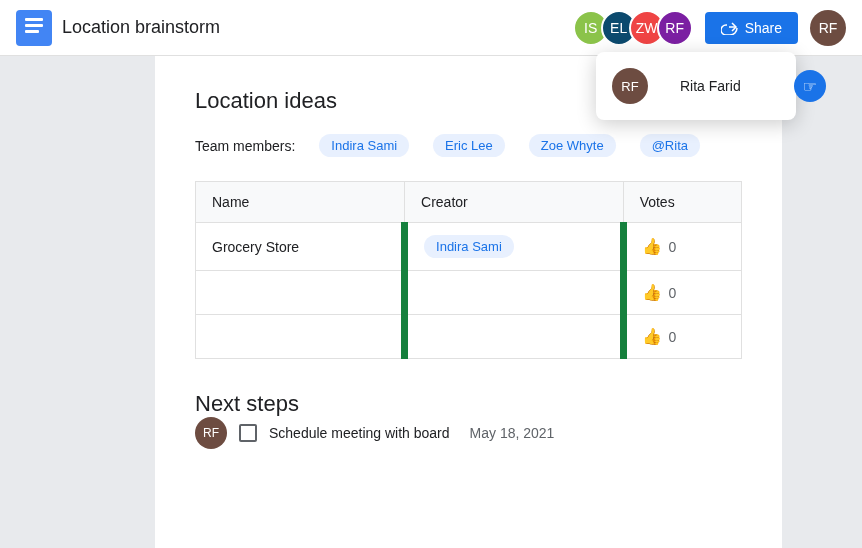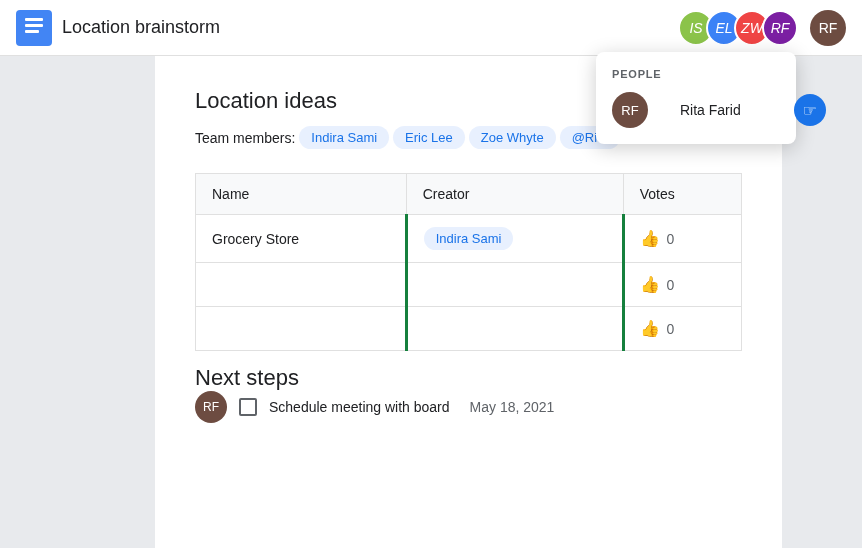--- a/index.html
+++ b/index.html
@@ -38,21 +38,20 @@
       font-weight: 400;
     }
     .header-right {
       display: flex;
       align-items: center;
       gap: 12px;
     }
     .avatar-group {
       display: flex;
       align-items: center;
-      font-style: italic;
     }
     .avatar {
       width: 36px;
       height: 36px;
       border-radius: 50%;
       border: 2px solid #fff;
       margin-left: -8px;
       overflow: hidden;
       display: flex;
       align-items: center;
@@ -118,27 +117,27 @@
     .right-sidebar {
       width: 80px;
       background: #e8eaed;
       flex-shrink: 0;
     }
 
     .section-title {
       font-size: 22px;
       color: #202124;
       font-weight: 400;
-      margin-bottom: 12px;
+      margin-bottom: 20px;
     }
 
     .team-members-row {
       display: flex;
       align-items: center;
-      gap: 4px;
+      gap: 24px;
       margin-bottom: 24px;
       flex-wrap: wrap;
     }
     .team-label {
       font-size: 14px;
       color: #202124;
       font-weight: 500;
     }
     .team-chip {
       background: #e8f0fe;
@@ -146,39 +145,39 @@
       border-radius: 16px;
       padding: 4px 12px;
       font-size: 13px;
     }
 
     
     .ideas-table {
       width: 100%;
       border-collapse: collapse;
       border: 1px solid #e0e0e0;
-      margin-bottom: 14px;
+      margin-bottom: 32px;
     }
     .ideas-table th {
       background: #f8f9fa;
       padding: 12px 16px;
       text-align: left;
       font-size: 14px;
       font-weight: 500;
       color: #202124;
       border-bottom: 1px solid #e0e0e0;
       border-right: 1px solid #e0e0e0;
     }
     .ideas-table th:last-child { border-right: none; }
     .ideas-table td {
       padding: 12px 16px;
       font-size: 14px;
       color: #202124;
       border-bottom: 1px solid #e0e0e0;
-      border-right: 3px solid #15803d;
+      border-right: 7px solid #15803d;
       vertical-align: middle;
     }
     .ideas-table td:last-child { border-right: none; }
     .ideas-table tr:last-child td { border-bottom: none; }
 
     .creator-badge {
       background: #e8f0fe;
       color: #1a73e8;
       border-radius: 16px;
       padding: 4px 12px;
@@ -291,21 +290,21 @@
       border-radius: 50%;
       display: flex;
       align-items: center;
       justify-content: center;
       color: #fff;
       font-size: 16px;
     }
 
     
     .av-green { background: #8bc34a; }
-    .av-orange { background: #3b82f6; }
+    .av-orange { background: #0c4a6e; }
     .av-red { background: #ef4444; }
     .av-purple { background: #7b1fa2; }
     .av-brown { background: #6d4c41; }
   </style>
 </head>
 <body>
 
 <div class="header">
   <div class="header-left">
 
@@ -318,20 +317,28 @@
     <span class="header-title">Location brainstorm</span>
   </div>
   <div class="header-right">
 
     <div class="avatar-group">
       <div class="avatar av-green">IS</div>
       <div class="avatar av-orange">EL</div>
       <div class="avatar av-red">ZW</div>
       <div class="avatar av-purple">RF</div>
     </div>
+    <button class="share-btn">
+      <svg width="18" height="14" viewBox="0 0 18 14" fill="none">
+        <path d="M16 7a7 7 0 01-7 7H5a5 5 0 010-10h1" stroke="white" stroke-width="1.5" fill="none"></path>
+        <path d="M11 2l4 4-4 4" stroke="white" stroke-width="1.5" fill="none"></path>
+        <path d="M15 6H8" stroke="white" stroke-width="1.5"></path>
+      </svg>
+      <span>Share</span>
+    </button>
     <div class="user-avatar av-brown">RF</div>
   </div>
 </div>
 
 <div class="content-area">
   <div class="left-sidebar"></div>
 
   <div class="doc-body">
 
     <h2 class="section-title">Location ideas</h2>
@@ -397,21 +404,20 @@
       <div class="task-checkbox"></div>
       <span class="task-text">Schedule meeting with board</span>
       <span class="task-date">May 18, 2021</span>
     </div>
   </div>
 
   <div class="right-sidebar"></div>
 </div>
 
 <div class="people-dropdown" style="position:absolute; top:52px; right:66px;">
-  <div class="people-label">PEOPLE</div>
   <div class="person-row" style="position:relative;">
     <div class="person-avatar av-brown">RF</div>
     <span class="person-name">Rita Farid</span>
     <div class="cursor-indicator" style="position:absolute; right:-46px; top:50%; transform:translateY(-50%);">
       <span>☞</span>
     </div>
   </div>
 </div>
 
 </body></html>

